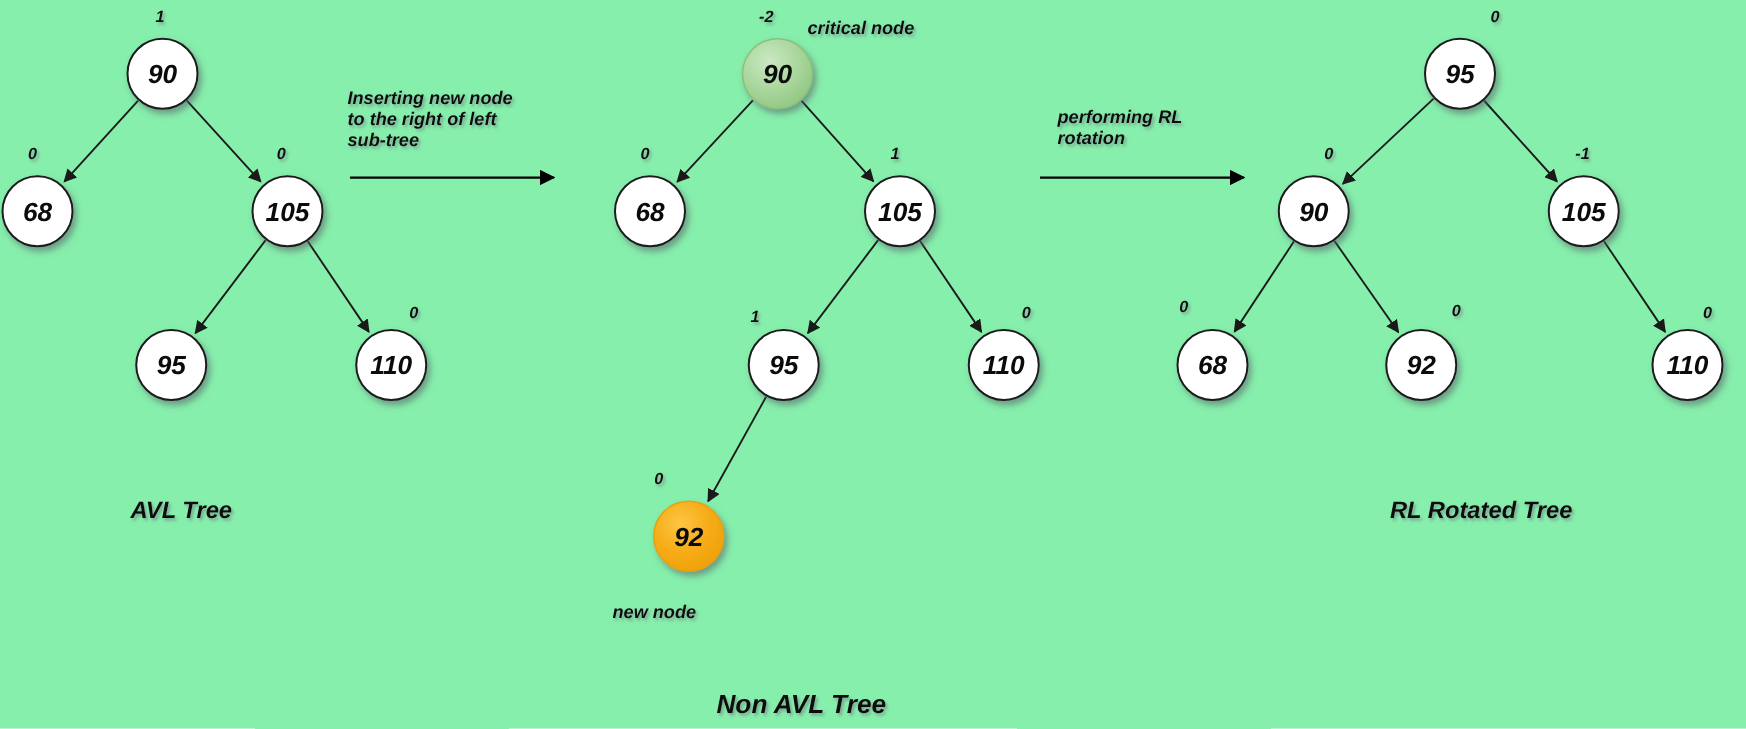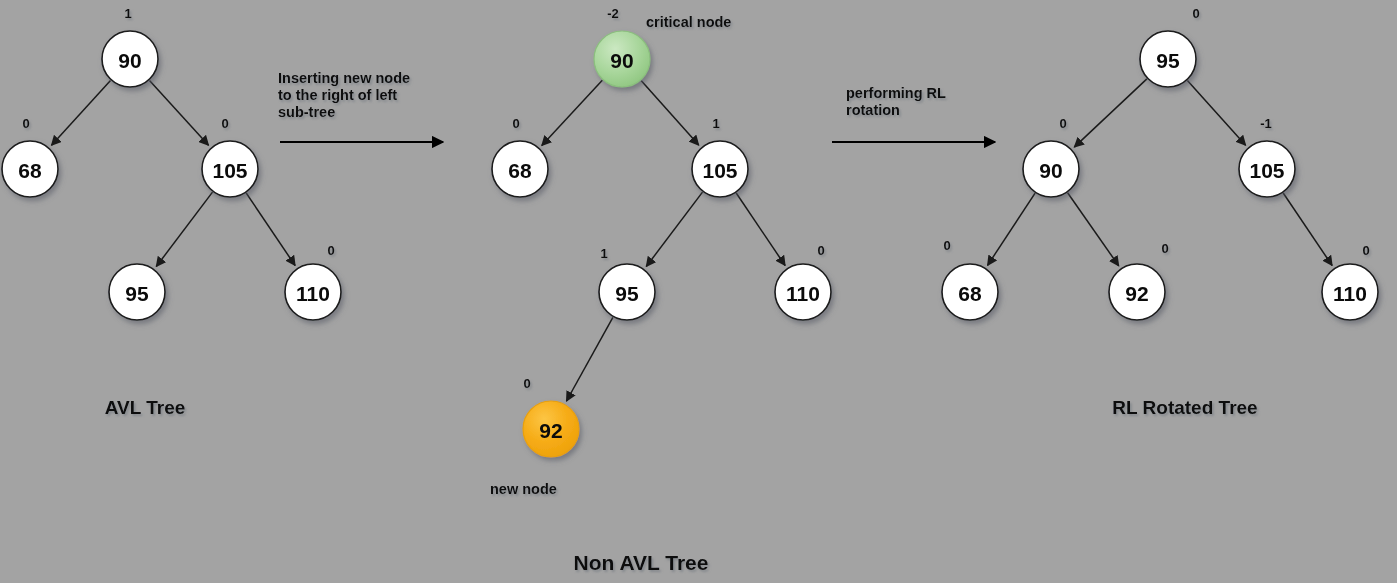--- a/index.html
+++ b/index.html
@@ -11,21 +11,22 @@
   body {
     font-family: "Liberation Sans", sans-serif;
     width: 1397px;
     height: 583px;
     overflow: hidden;
   }
   #diagram-root {
     position: relative;
     width: 1397px;
     height: 583px;
-    background: #a3a3a3;
+    background: #86efac;
+    font-style: italic;
   }
   svg.diagram {
     position: absolute;
     top: 0;
     left: 0;
     width: 1397px;
     height: 583px;
     display: block;
   }
   .node-circle {

